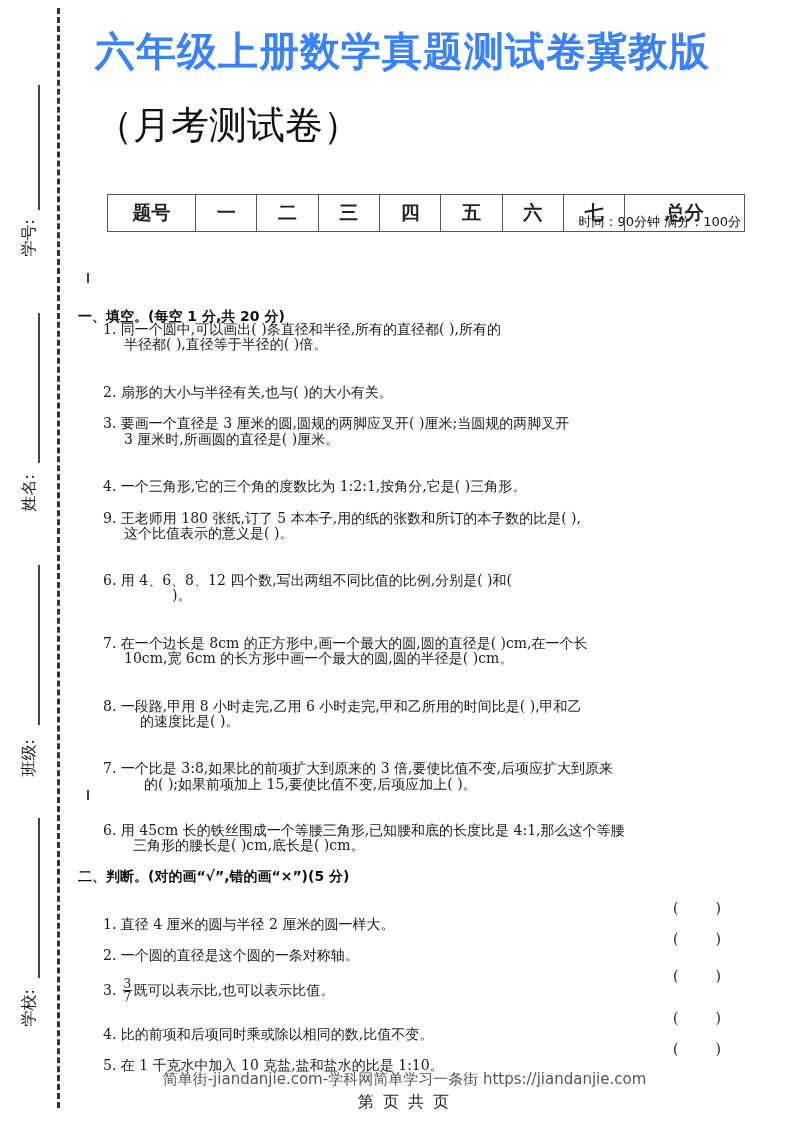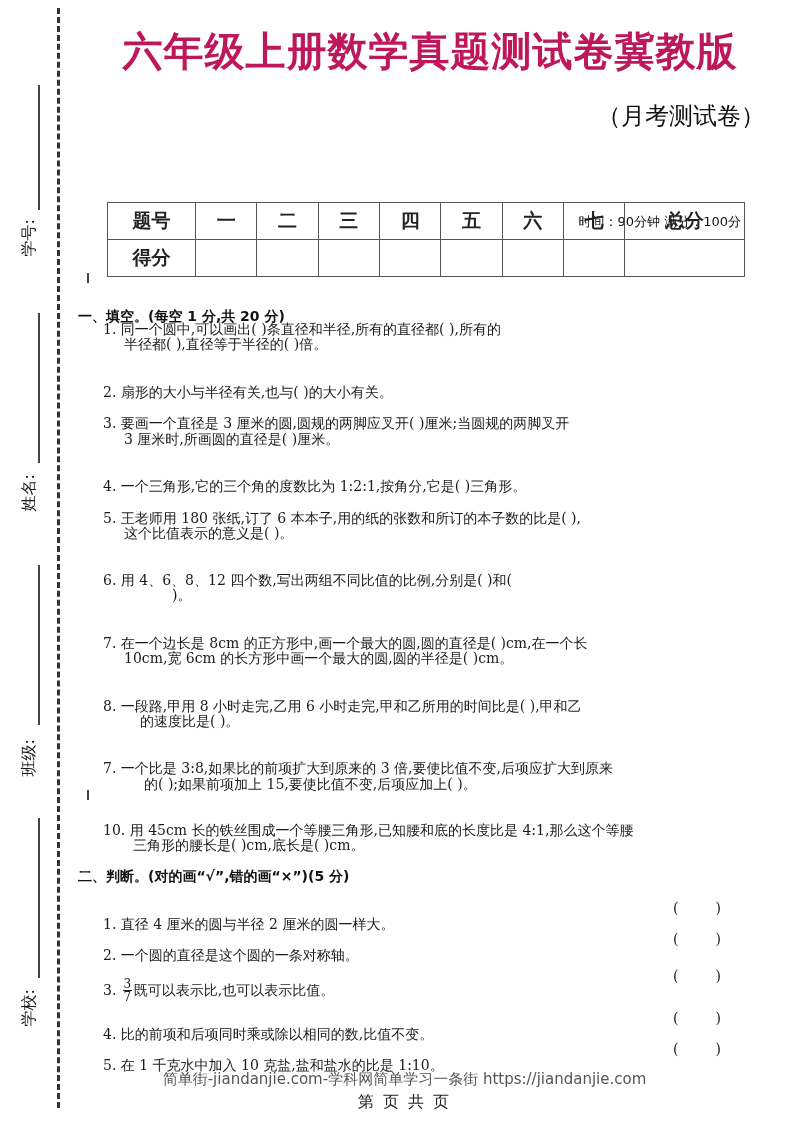--- a/index.html
+++ b/index.html
@@ -4,25 +4,25 @@
 <style>
   * { margin:0; padding:0; box-sizing:border-box; }
   html, body { width:793px; height:1122px; background:#ffffff; overflow:hidden; }
   body { position:relative; font-family:"DejaVu Serif","Liberation Serif",serif; color:#1a1a1a; }
   .margin-col { position:absolute; left:0; top:0; width:70px; height:1122px; }
   .dash-line { position:absolute; left:57px; top:8px; width:0; height:1100px; border-left:3px dashed #333; }
   .side-label { position:absolute; left:18px; width:22px; font-family:"DejaVu Sans","Liberation Sans",sans-serif; font-size:16px; transform:rotate(-90deg); transform-origin:center; white-space:nowrap; text-align:center; }
   .side-line { position:absolute; left:38px; width:2px; background:#444; }
   .tick { position:absolute; left:87px; width:2px; height:10px; background:#444; }
 
-  .title { position:absolute; left:95px; top:24px; width:670px; text-align:center; font-family:"DejaVu Sans","Liberation Sans",sans-serif; font-size:40px; letter-spacing:1px; color:#be185d; font-weight:bold; }
-  .subtitle { position:absolute; left:95px; top:100px; width:670px; text-align:right; font-family:"DejaVu Sans","Liberation Sans",sans-serif; font-size:24px; color:#111; }
+  .title { position:absolute; left:95px; top:24px; width:670px; text-align:left; font-family:"DejaVu Sans","Liberation Sans",sans-serif; font-size:40px; letter-spacing:1px; color:#3b82f6; font-weight:bold; }
+  .subtitle { position:absolute; left:95px; top:100px; width:670px; text-align:left; font-family:"DejaVu Sans","Liberation Sans",sans-serif; font-size:38px; color:#111; }
   .time-info { position:absolute; right:52px; top:173px; font-family:"DejaVu Sans","Liberation Sans",sans-serif; font-size:13px; color:#111;margin-top:40px; }
 
-  table.score { position:absolute; left:107px; top:202px; width:638px; border-collapse:collapse; font-family:"DejaVu Sans","Liberation Sans",sans-serif;padding-left:40px; }
+  table.score { position:absolute; left:107px; top:194px; width:638px; border-collapse:collapse; font-family:"DejaVu Sans","Liberation Sans",sans-serif;padding-left:40px; }
   table.score td { border:1.5px solid #555; height:37px; text-align:center; font-size:19px; font-weight:bold; color:#222; }
   table.score td.head { width:88px; }
 
   .section { position:absolute; left:78px; font-family:"DejaVu Sans","Liberation Sans",sans-serif; font-size:14px; font-weight:bold; color:#111; }
   .q { position:absolute; left:103px; font-size:14px; white-space:nowrap; color:#1a1a1a;margin-top:16px; }
   .q2 { position:absolute; left:124px; font-size:14px; white-space:nowrap; color:#1a1a1a; }
   .paren { position:absolute; right:72px; font-size:14px; width:48px; display:flex; justify-content:space-between; }
   .frac { display:inline-flex; flex-direction:column; align-items:center; vertical-align:middle; font-size:12px; line-height:12px; margin:0 2px; }
   .frac .bar { border-top:1px solid #222; width:9px; }
   .footer { position:absolute; left:8px; width:793px; text-align:center; font-family:"DejaVu Sans","Liberation Sans",sans-serif; color:#555; }
@@ -54,52 +54,41 @@
     <td class="head">题号</td>
     <td>一</td>
     <td>二</td>
     <td>三</td>
     <td>四</td>
     <td>五</td>
     <td>六</td>
     <td>七</td>
     <td>总分</td>
   </tr>
-  <tr>
-    <td class="head">得分</td>
-    <td></td>
-    <td></td>
-    <td></td>
-    <td></td>
-    <td></td>
-    <td></td>
-    <td></td>
-    <td></td>
-  </tr>
 </tbody>
   </table>
 
 <div class="section" style="top:274px;margin-top:34px;">一、填空。(每空 1 分,共 20 分)</div>
 <div class="q" style="top:305px;">1. 同一个圆中,可以画出(           )条直径和半径,所有的直径都(             ),所有的</div>
 <div class="q2" style="top:336px;">半径都(           ),直径等于半径的(       )倍。</div>
 <div class="q" style="top:368px;">2. 扇形的大小与半径有关,也与(              )的大小有关。</div>
 <div class="q" style="top:399px;">3. 要画一个直径是 3 厘米的圆,圆规的两脚应叉开(          )厘米;当圆规的两脚叉开</div>
 <div class="q2" style="top:431px;">3 厘米时,所画圆的直径是(       )厘米。</div>
 <div class="q" style="top:462px;">4. 一个三角形,它的三个角的度数比为 1:2:1,按角分,它是(           )三角形。</div>
-<div class="q" style="top:494px;">5. 王老师用 180 张纸,订了 6 本本子,用的纸的张数和所订的本子数的比是(                ),</div>
+<div class="q" style="top:494px;">9. 王老师用 180 张纸,订了 5 本本子,用的纸的张数和所订的本子数的比是(                ),</div>
 <div class="q2" style="top:525px;">这个比值表示的意义是(                                     )。</div>
 <div class="q" style="top:556px;">6. 用 4、6、8、12 四个数,写出两组不同比值的比例,分别是(                   )和(</div>
 <div class="q2" style="top:587px;left:172px;">)。</div>
 <div class="q" style="top:619px;">7. 在一个边长是 8cm 的正方形中,画一个最大的圆,圆的直径是(         )cm,在一个长</div>
 <div class="q2" style="top:650px;">10cm,宽 6cm 的长方形中画一个最大的圆,圆的半径是(        )cm。</div>
 <div class="q" style="top:682px;">8. 一段路,甲用 8 小时走完,乙用 6 小时走完,甲和乙所用的时间比是(           ),甲和乙</div>
 <div class="q2" style="top:713px;margin-left:16px;">的速度比是(          )。</div>
 <div class="q" style="top:744px;">7. 一个比是 3:8,如果比的前项扩大到原来的 3 倍,要使比值不变,后项应扩大到原来</div>
 <div class="q2" style="top:776px;margin-left:20px;">的(          );如果前项加上 15,要使比值不变,后项应加上(          )。</div>
-<div class="q" style="top:806px;">10. 用 45cm 长的铁丝围成一个等腰三角形,已知腰和底的长度比是 4:1,那么这个等腰</div>
+<div class="q" style="top:806px;">6. 用 45cm 长的铁丝围成一个等腰三角形,已知腰和底的长度比是 4:1,那么这个等腰</div>
 <div class="q2" style="top:837px;left:133px;">三角形的腰长是(          )cm,底长是(        )cm。</div>
 
 <div class="section" style="top:868px;">二、判断。(对的画“√”,错的画“×”)(5 分)</div>
 
 <div class="q" style="top:900px;">1. 直径 4 厘米的圆与半径 2 厘米的圆一样大。</div>
 <div class="paren" style="top:900px;">
     <span>(</span>
     <span>)</span>
   </div>
 

